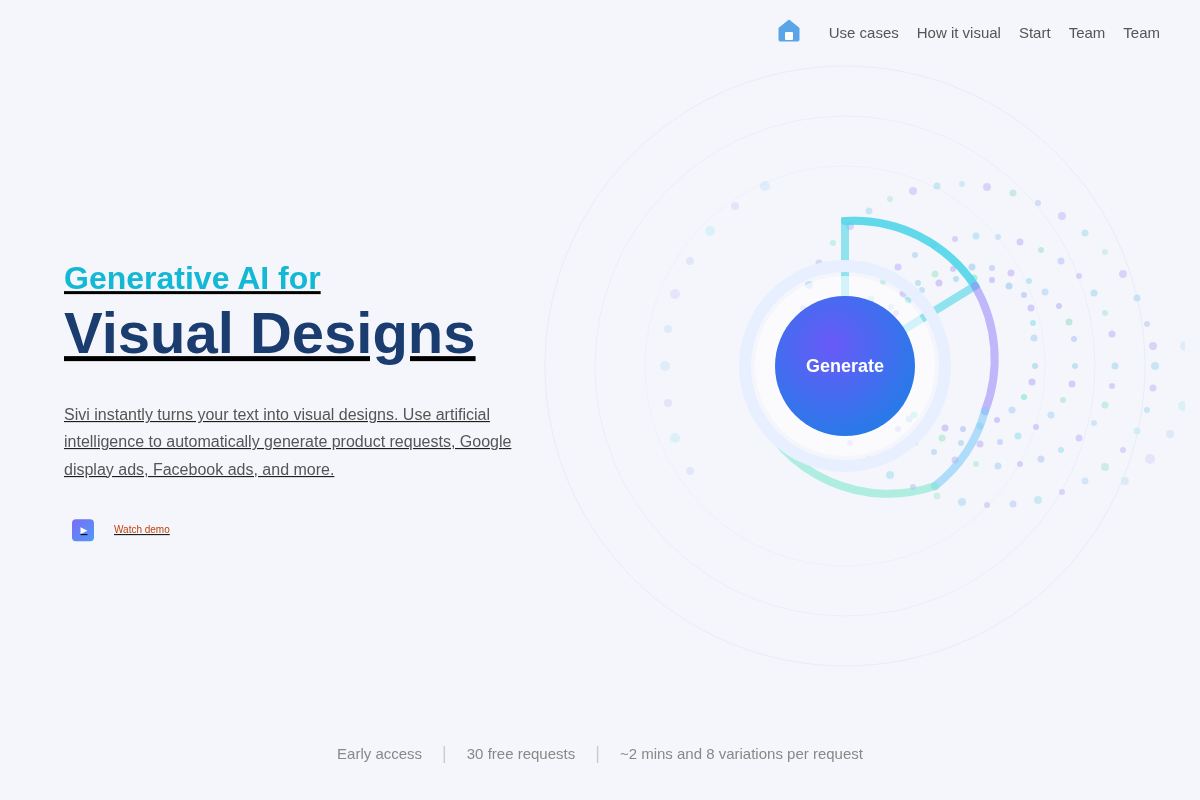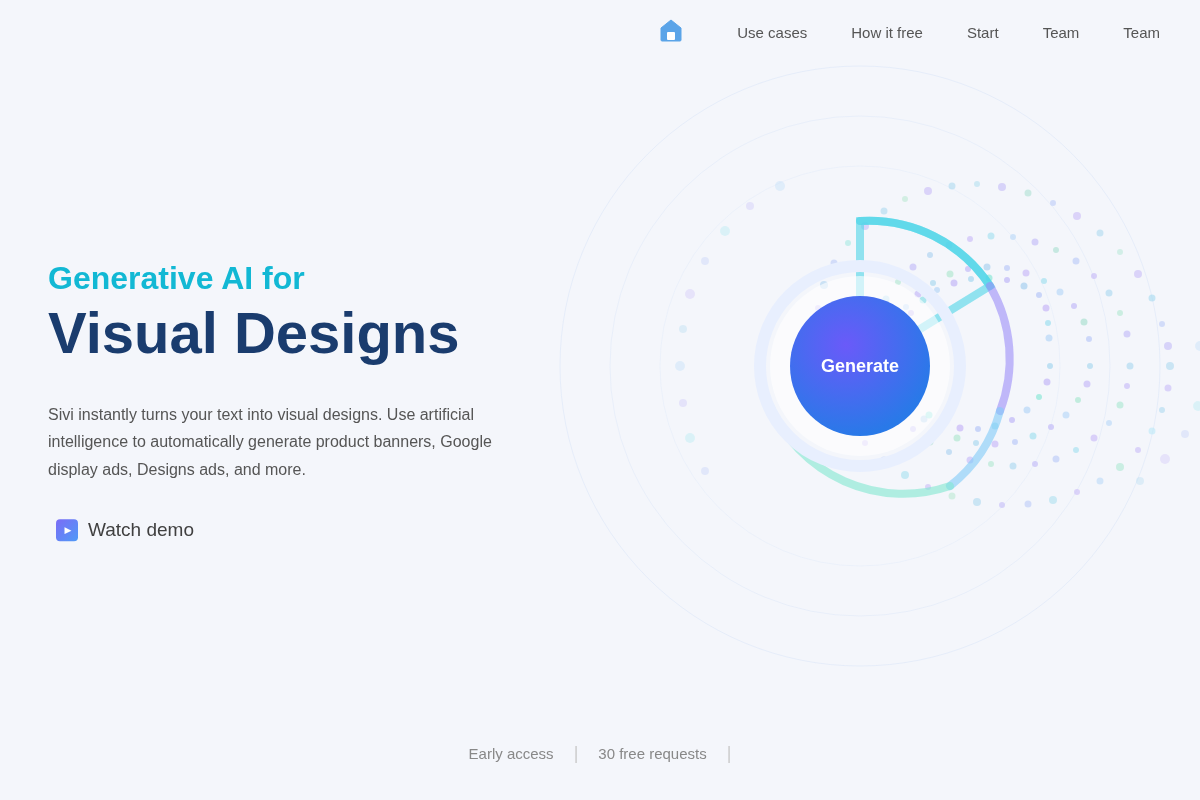--- a/index.html
+++ b/index.html
@@ -20,41 +20,42 @@
       display: flex;
       align-items: center;
       justify-content: flex-end;
       padding-right: 40px;
       z-index: 10;
       background: transparent;
     }
     .nav-links {
       display: flex;
       align-items: center;
-      gap: 44px;
+      gap: 18px;
     }
     .nav-home-icon {
       width: 28px;
       height: 28px;
       margin-right: 8px;
     }
     .nav-link {
       color: #555;
       font-size: 15px;
       text-decoration: none;
       cursor: pointer;
       font-weight: 400;
     }
 
     .hero-left {
       position: absolute;
-      left: 48px;
+      left: 64px;
       top: 50%;
       transform: translateY(-50%);
       width: 520px;
+      text-decoration: underline;
     }
 
     .hero-subtitle {
       font-size: 32px;
       font-weight: 600;
       color: #12b8d4;
       line-height: 1.2;
       margin-bottom: 4px;
     }
 
@@ -86,24 +87,24 @@
       cursor: pointer;
       text-decoration: none;
       margin-bottom: 20px;
       width: 420px;
       text-align: center;
     }
 
     .watch-demo {
       display: flex;
       align-items: center;
-      gap: 10px;
+      gap: 20px;
       cursor: pointer;
-      color: #404040;
-      font-size: 19px;
+      color: #c2410c;
+      font-size: 10px;
       margin-left: 8px;
     }
     .watch-demo-icon {
       width: 22px;
       height: 22px;
       border-radius: 4px;
       background: linear-gradient(135deg, #7b6cf6, #4f9af7);
       display: flex;
       align-items: center;
       justify-content: center;
@@ -135,50 +136,50 @@
       font-size: 18px;
     }
 
     .viz-svg {
       width: 100%;
       height: 100%;
     }
 
     .viz-wrapper {
       position: absolute;
-      right: 0px;
+      right: 15px;
       top: 50%;
       transform: translateY(-55%);
       width: 680px;
       height: 680px;
     }
   </style>
 </head>
 <body>
 
 <nav>
   <div class="nav-links">
     <span>
       <svg class="nav-home-icon" viewBox="0 0 28 28" fill="none">
         <path d="M4 12L14 4l10 8v12a1 1 0 01-1 1H5a1 1 0 01-1-1V12z" fill="#5ba4e8" stroke="#5ba4e8" stroke-width="1"></path>
         <rect x="10" y="16" width="8" height="8" rx="1" fill="white"></rect>
       </svg>
     </span>
     <a class="nav-link">Use cases</a>
-    <a class="nav-link">How it free</a>
+    <a class="nav-link">How it visual</a>
     <a class="nav-link">Start</a>
     <a class="nav-link">Team</a>
     <a class="nav-link">Team</a>
   </div>
 </nav>
 
 <div class="hero-left">
   <div class="hero-subtitle">Generative AI for</div>
   <div class="hero-title">Visual Designs</div>
-  <p class="hero-description">Sivi instantly turns your text into visual designs. Use artificial intelligence to automatically generate product banners, Google display ads, Designs ads, and more.</p>
+  <p class="hero-description">Sivi instantly turns your text into visual designs. Use artificial intelligence to automatically generate product requests, Google display ads, Facebook ads, and more.</p>
   <div class="watch-demo">
     <div class="watch-demo-icon"></div>
     <span>Watch demo</span>
   </div>
 </div>
 
 <div class="viz-wrapper">
   <svg class="viz-svg" viewBox="0 0 680 680">
     <defs>
       <radialGradient id="bgGrad" cx="50%" cy="50%" r="50%">
@@ -384,13 +385,14 @@
       <circle cx="185" cy="445" r="4" fill="#b8c8f8"></circle>
     </g>
   </svg>
 </div>
 
 <div class="bottom-tagline">
   <span>Early access</span>
   <span class="tagline-separator">|</span>
   <span>30 free requests</span>
   <span class="tagline-separator">|</span>
+  <span>~2 mins and 8 variations per request</span>
 </div>
 
 </body></html>

